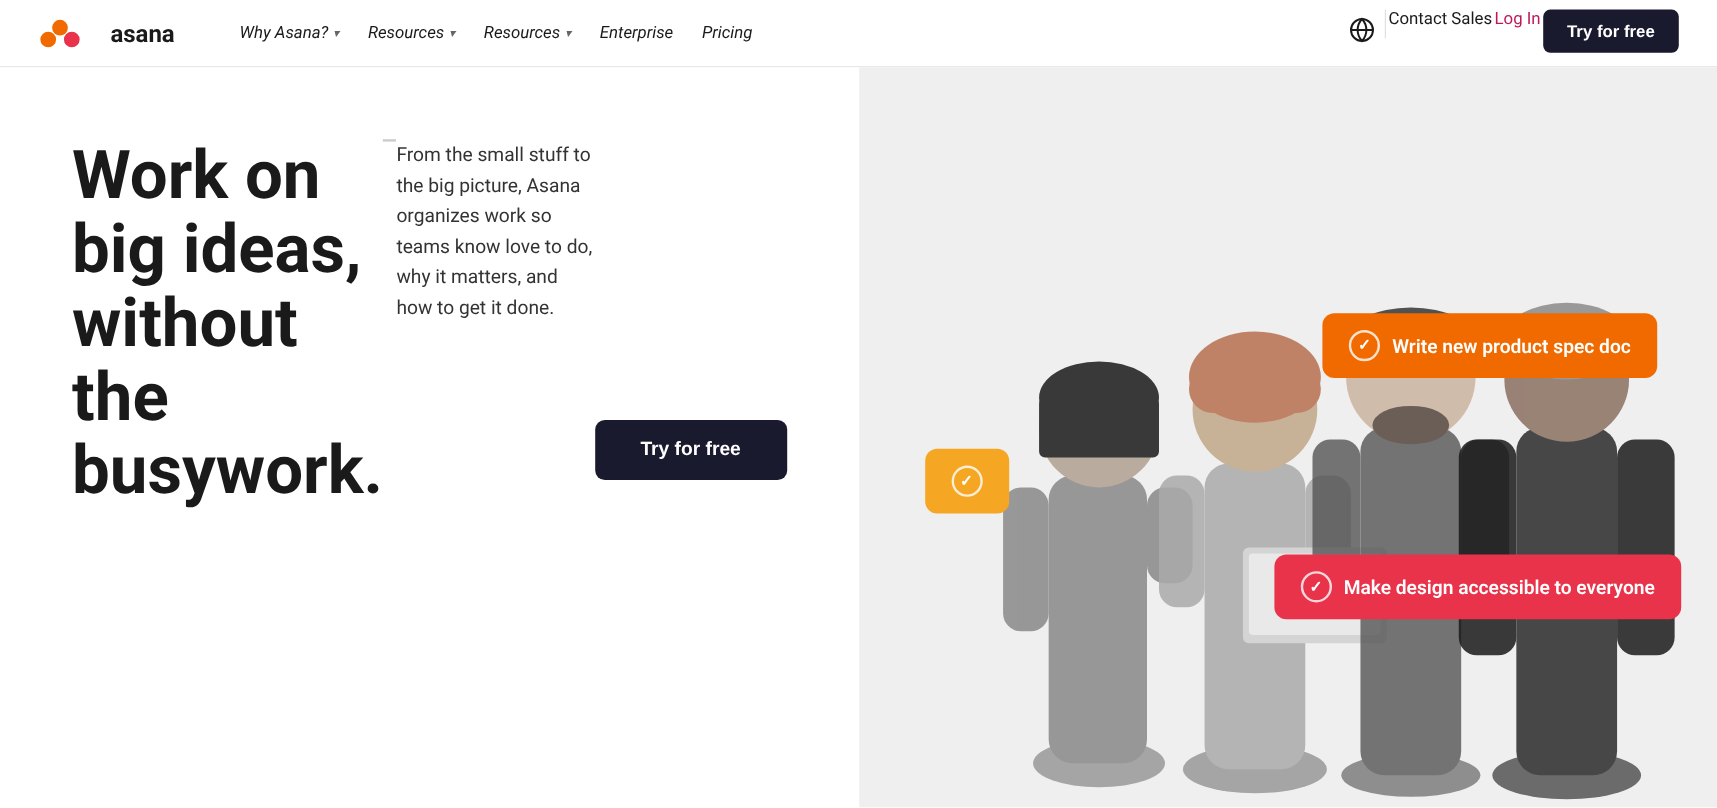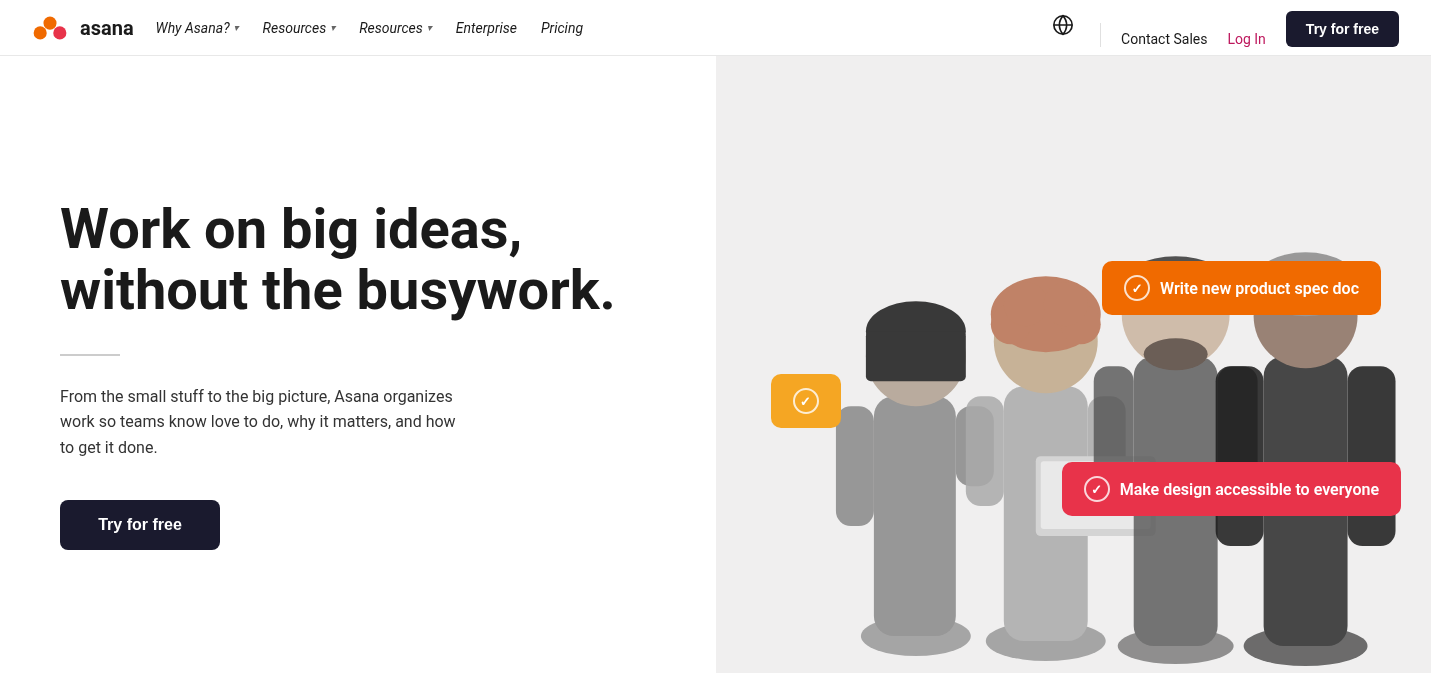--- a/index.html
+++ b/index.html
@@ -12,22 +12,22 @@
       height: 56px;
       padding: 0 32px;
       background: #fff;
       border-bottom: 1px solid #e8e8e8;
       position: relative;
       z-index: 10;
     }
     .nav-logo {
       display: flex;
       align-items: center;
-      gap: 12px;
-      margin-right: 12px;
+      gap: 24px;
+      margin-right: 44px;
       text-decoration: none;
     }
     .asana-icon {
       display: flex;
       align-items: center;
     }
     .asana-dots {
       width: 36px;
       height: 28px;
     }
@@ -53,22 +53,22 @@
       gap: 4px;
       cursor: pointer;
       font-style: italic;
     }
     .nav-link .chevron {
       font-size: 10px;
       color: #666;
     }
     .nav-right {
       display: flex;
-      align-items: flex-end;
-      gap: 20px;
+      align-items: flex-start;
+      gap: 2px;
     }
     .globe-btn {
       background: none;
       border: none;
       cursor: pointer;
       padding: 6px;
       color: #1a1a1a;
       font-size: 18px;
     }
     .nav-divider {
@@ -103,21 +103,21 @@
     .hero {
       display: flex;
       height: calc(673px - 56px);
       position: relative;
       background: #fff;
     }
     .hero-left {
       width: 50%;
       padding: 60px 60px 40px 60px;
       display: flex;
-      flex-direction: column;
+      flex-direction: row;
       justify-content: center;
     }
     .hero-headline {
       font-size: 56px;
       font-weight: 700;
       line-height: 1.1;
       color: #1a1a1a;
       margin-bottom: 32px;
     }
     .hero-divider {

